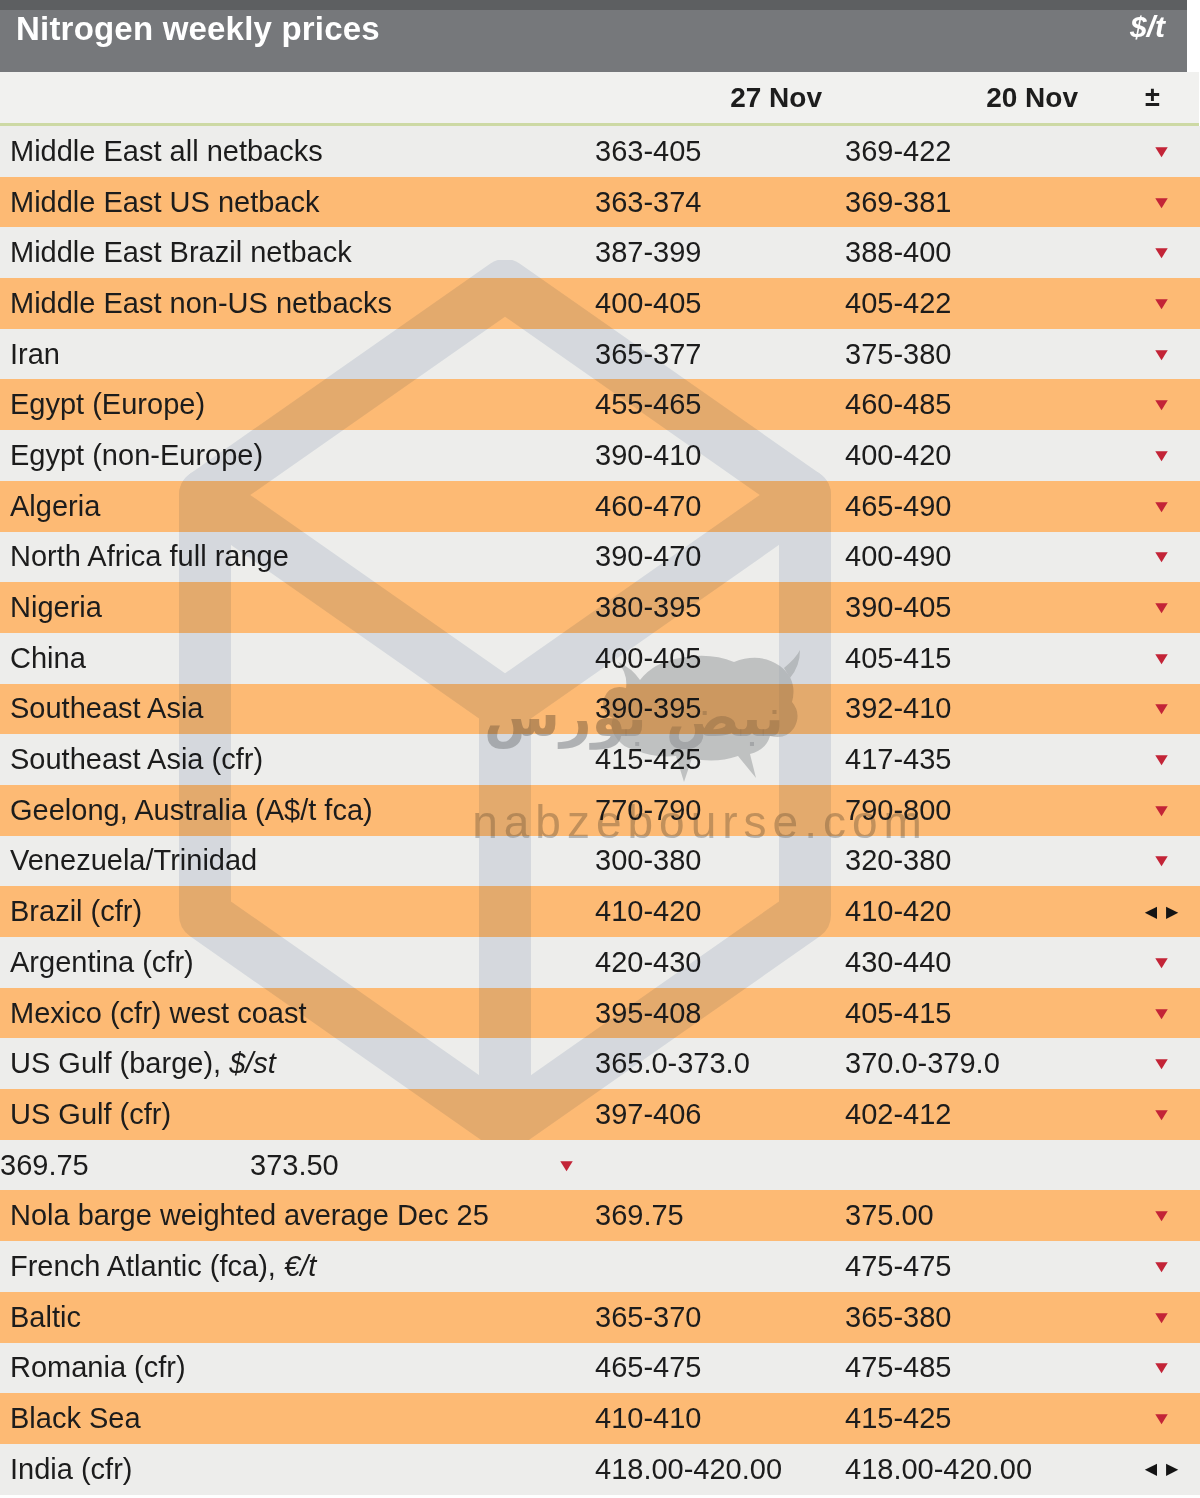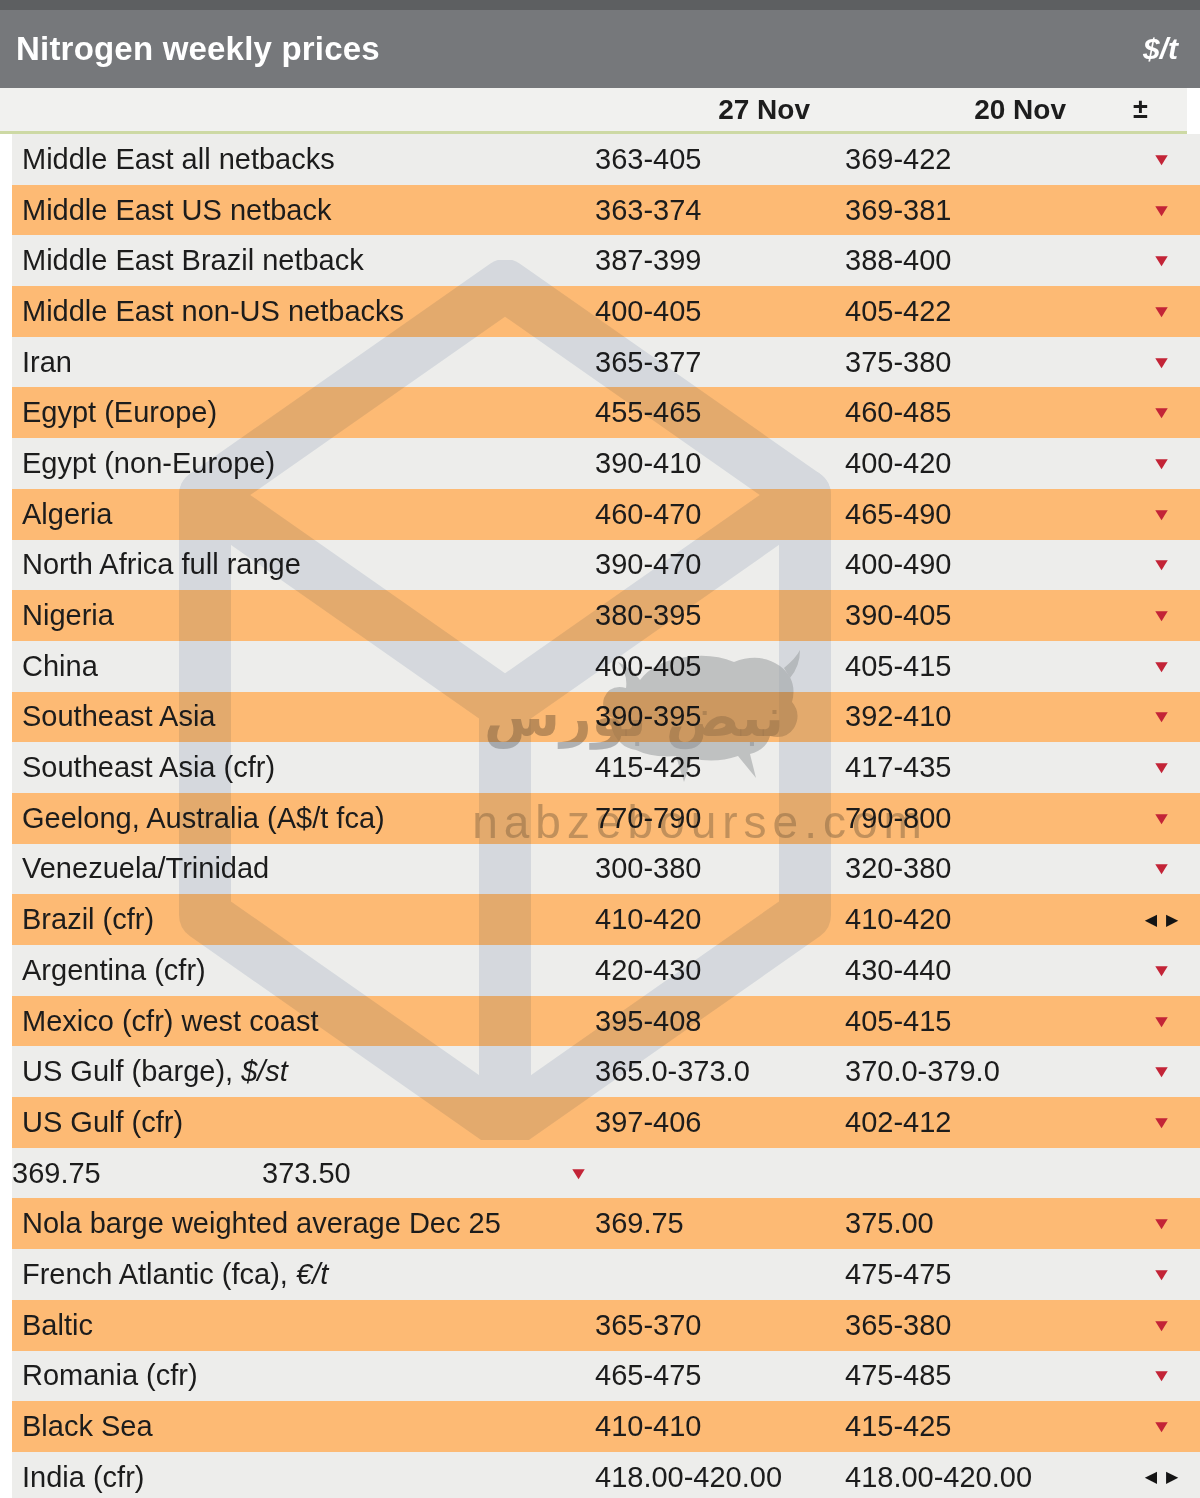--- a/index.html
+++ b/index.html
@@ -6,46 +6,46 @@
   body{
     width:1200px;height:1498px;overflow:hidden;background:#fff;
     font-family:"Liberation Sans", sans-serif;
     -webkit-font-smoothing:antialiased;
     position:relative;
   }
   .sheet{position:relative;width:1200px;height:1498px;background:#fff;}
 
   
   .titlebar{
-    position:relative;height:88px;
+    position:relative;height:72px;margin-right:13px;
     background:var(--titlebar-bg,#76787b);
-    display:flex;align-items:center;justify-content:space-between;
+    display:flex;align-items:flex-start;justify-content:space-between;
     box-sizing:border-box;padding:10px 22px 0 16px;
   }
   .titlebar::before{
     content:"";position:absolute;top:0;left:0;right:0;height:10px;
     background:var(--titlebar-strip,#5d5f61);
   }
   .title{color:#fff;font-size:33px;font-weight:bold;letter-spacing:.2px;}
   .unit{color:#fff;font-size:30px;font-weight:bold;font-style:italic;}
 
   
   .colheader{
-    height:46px;margin-right:13px;background:var(--header-bg,#f1f1ef);
+    height:54px;margin-right:1px;background:var(--header-bg,#f1f1ef);
     border-bottom:3px solid var(--divider-green,#cdd9a4);
     display:flex;align-items:center;box-sizing:border-box;
     font-weight:bold;font-size:28px;color:#1d1d1d;padding-left:21px;
   }
   .colheader .spacer{flex:1;}
   .colheader .h1{width:250px;text-align:right;box-sizing:border-box;padding-right:22px;}
   .colheader .h2{width:260px;text-align:right;box-sizing:border-box;padding-right:26px;}
   .colheader .hc{width:95px;text-align:center;box-sizing:border-box;padding-left:2px;font-size:27px;}
 
   
-  .rows{position:relative;margin-left:12px;}
+  .rows{position:relative;}
   .row{
     height:50.7px;display:flex;align-items:center;
     font-size:29px;color:#1c1c1c;box-sizing:border-box;
   }
   .row.odd{background:var(--row-alt,#ededeb);}
   .row.even{background:#fdba74;}
   .cell{box-sizing:border-box;white-space:nowrap;}
   .label{flex:1;padding-left:10px;overflow:hidden;}
   .lbl-italic{font-style:italic;}
   .v1{width:250px;text-align:left;padding-right:6px;}

